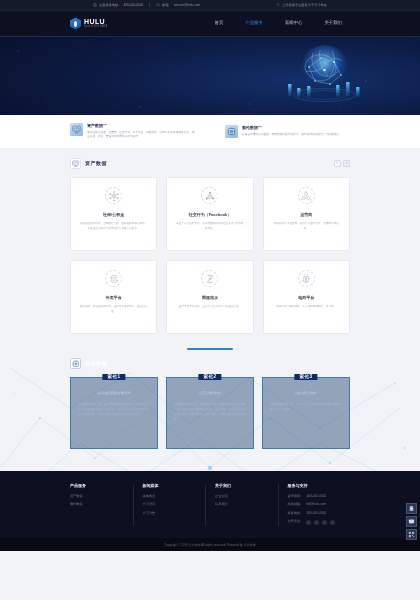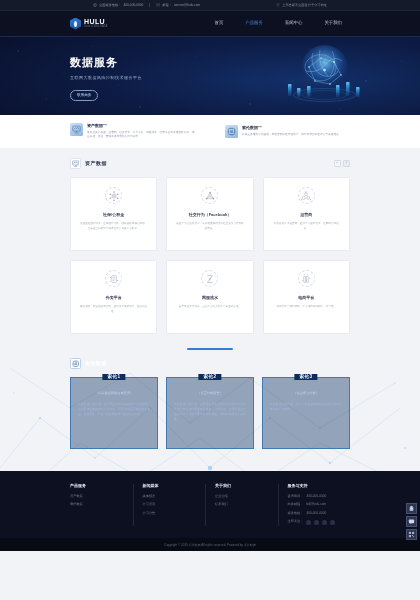--- a/index.html
+++ b/index.html
@@ -266,25 +266,20 @@
       </g>
       <g fill="#7fd4ff" opacity=".8">
         <rect x="22" y="86" width="7" height="2.4" rx="1"></rect>
           <rect x="40" y="94" width="7" height="2.4" rx="1"></rect>
         <rect x="60" y="90" width="7" height="2.4" rx="1"></rect>
           <rect x="118" y="88" width="7" height="2.4" rx="1"></rect>
         <rect x="138" y="82" width="7" height="2.4" rx="1"></rect>
           <rect x="158" y="92" width="7" height="2.4" rx="1"></rect>
       </g>
     </svg>
-    <div class="hero-copy">
-      <div class="hero-title">数据服务</div>
-      <div class="hero-sub">互联网大数据风险控制技术服务平台</div>
-      <div class="hero-btn">联系商务</div>
-    </div>
   </div>
 
   <div class="features">
     <div class="feat">
       <div class="feat-ic">
         <svg viewBox="0 0 24 24" width="9" height="9">
             <rect x="2" y="3" width="20" height="13" rx="1.5" fill="none" stroke="#3d6fa8" stroke-width="1.5"></rect>
             <path d="M5 12l4-5 3 3 3-4 4 6" fill="none" stroke="#3d6fa8" stroke-width="1.4"></path>
             <path d="M12 16v4M7 21h10" stroke="#3d6fa8" stroke-width="1.4"></path>
           </svg>

